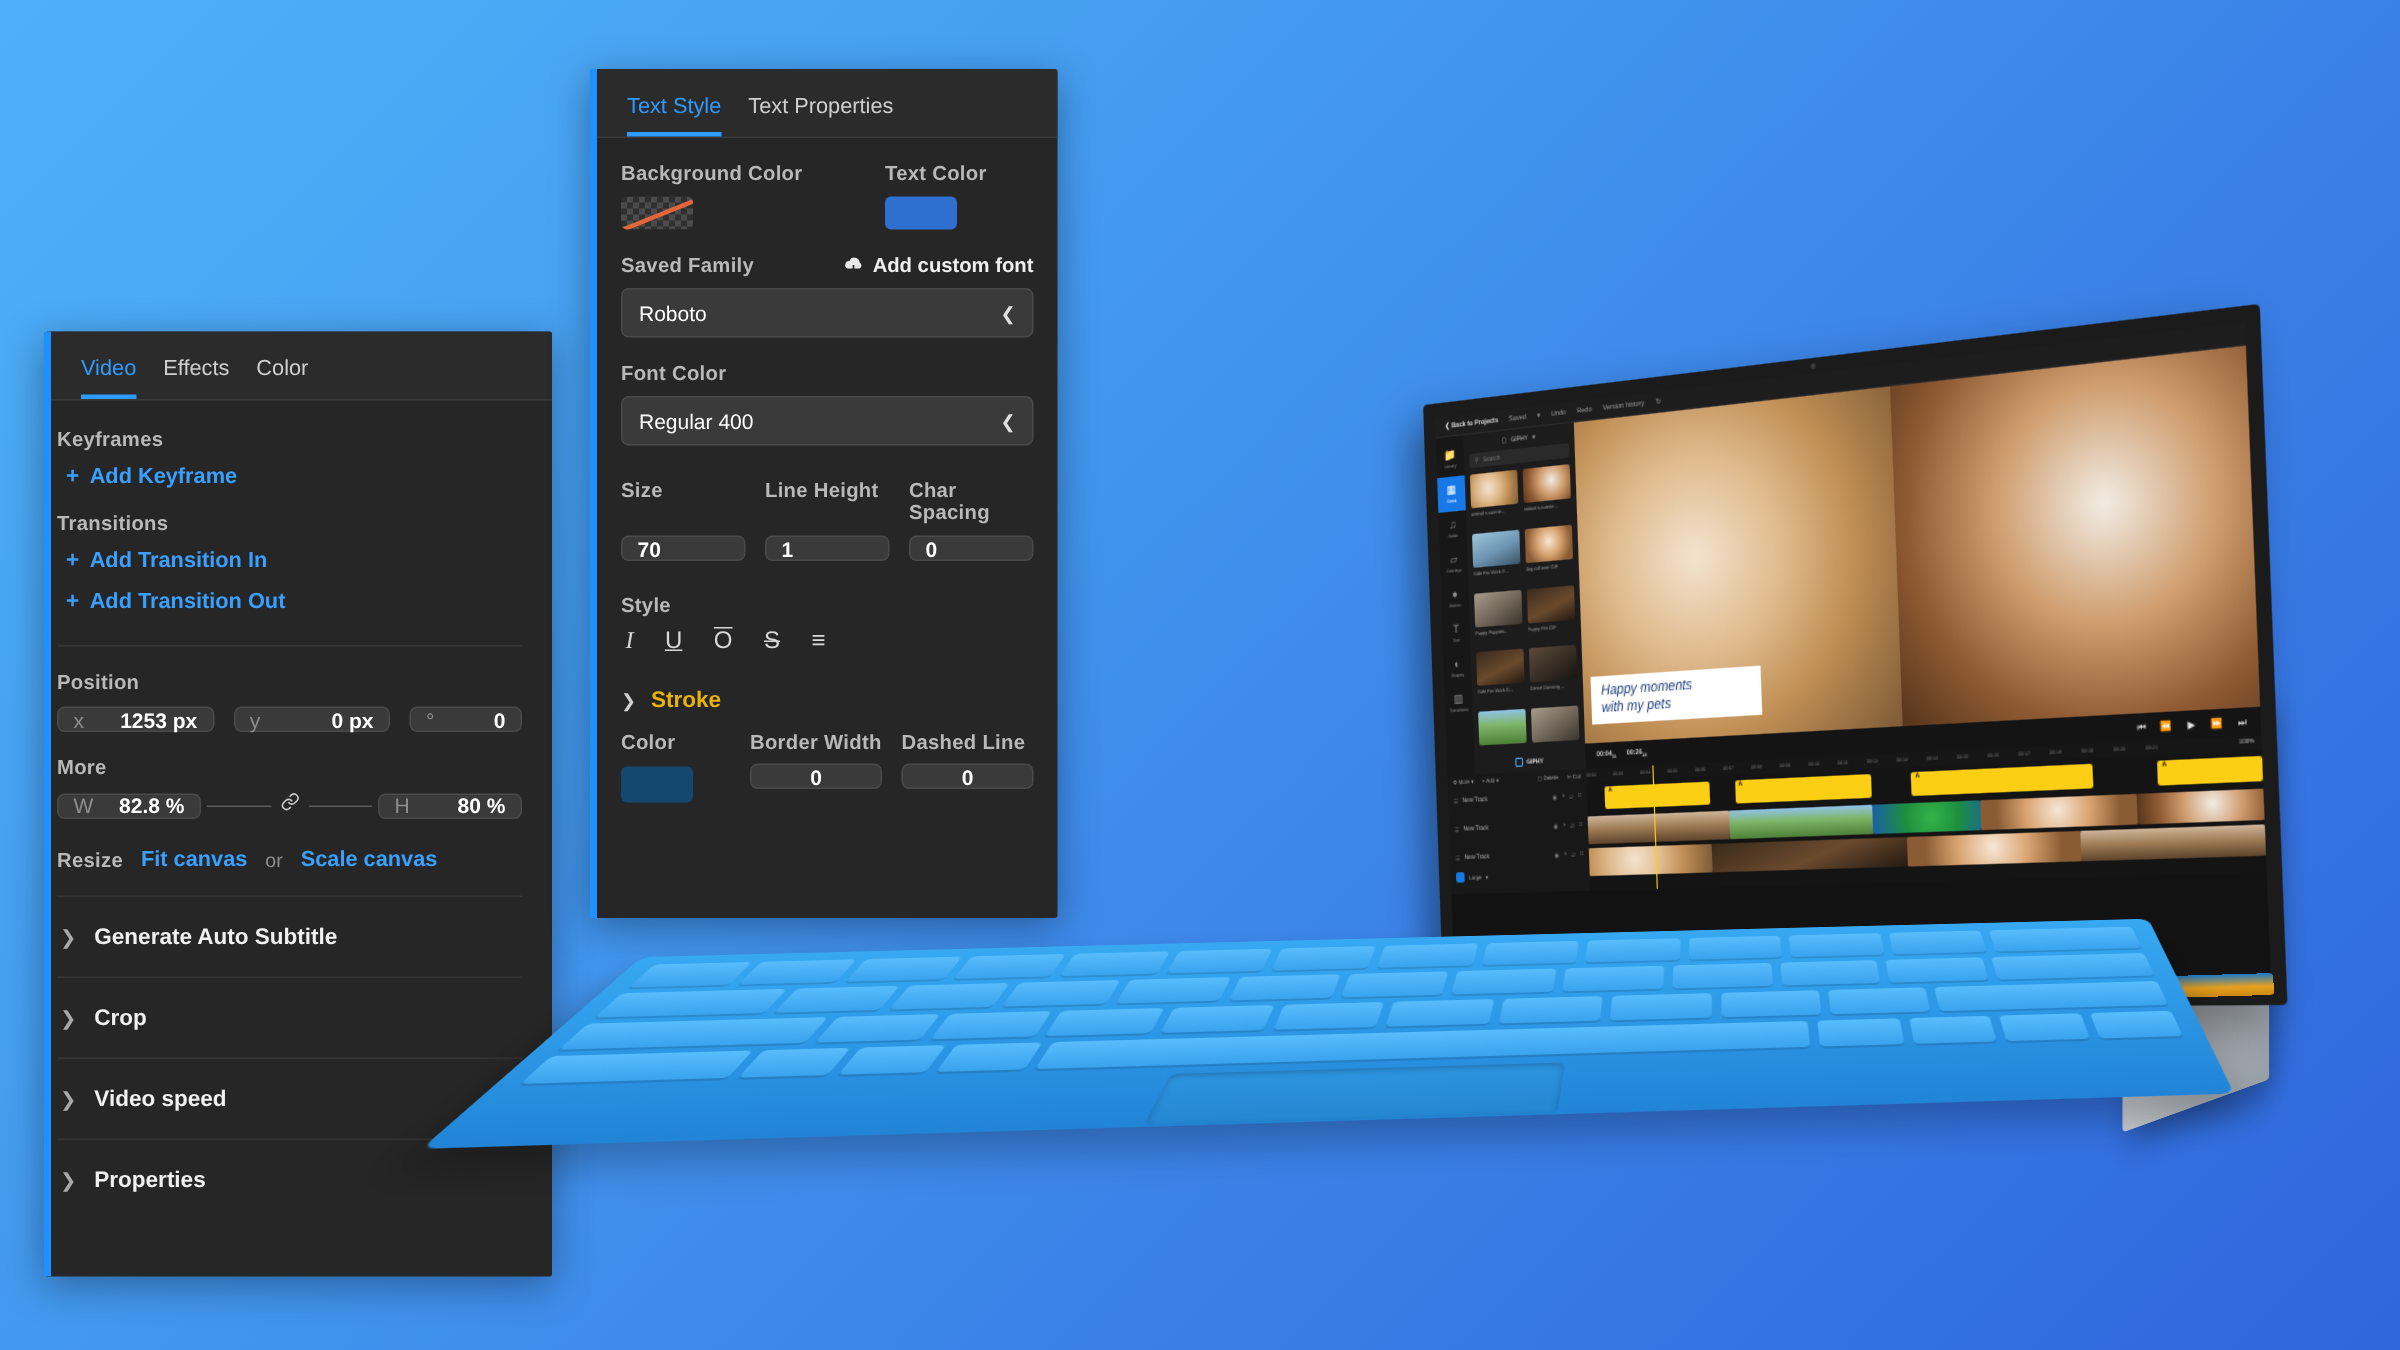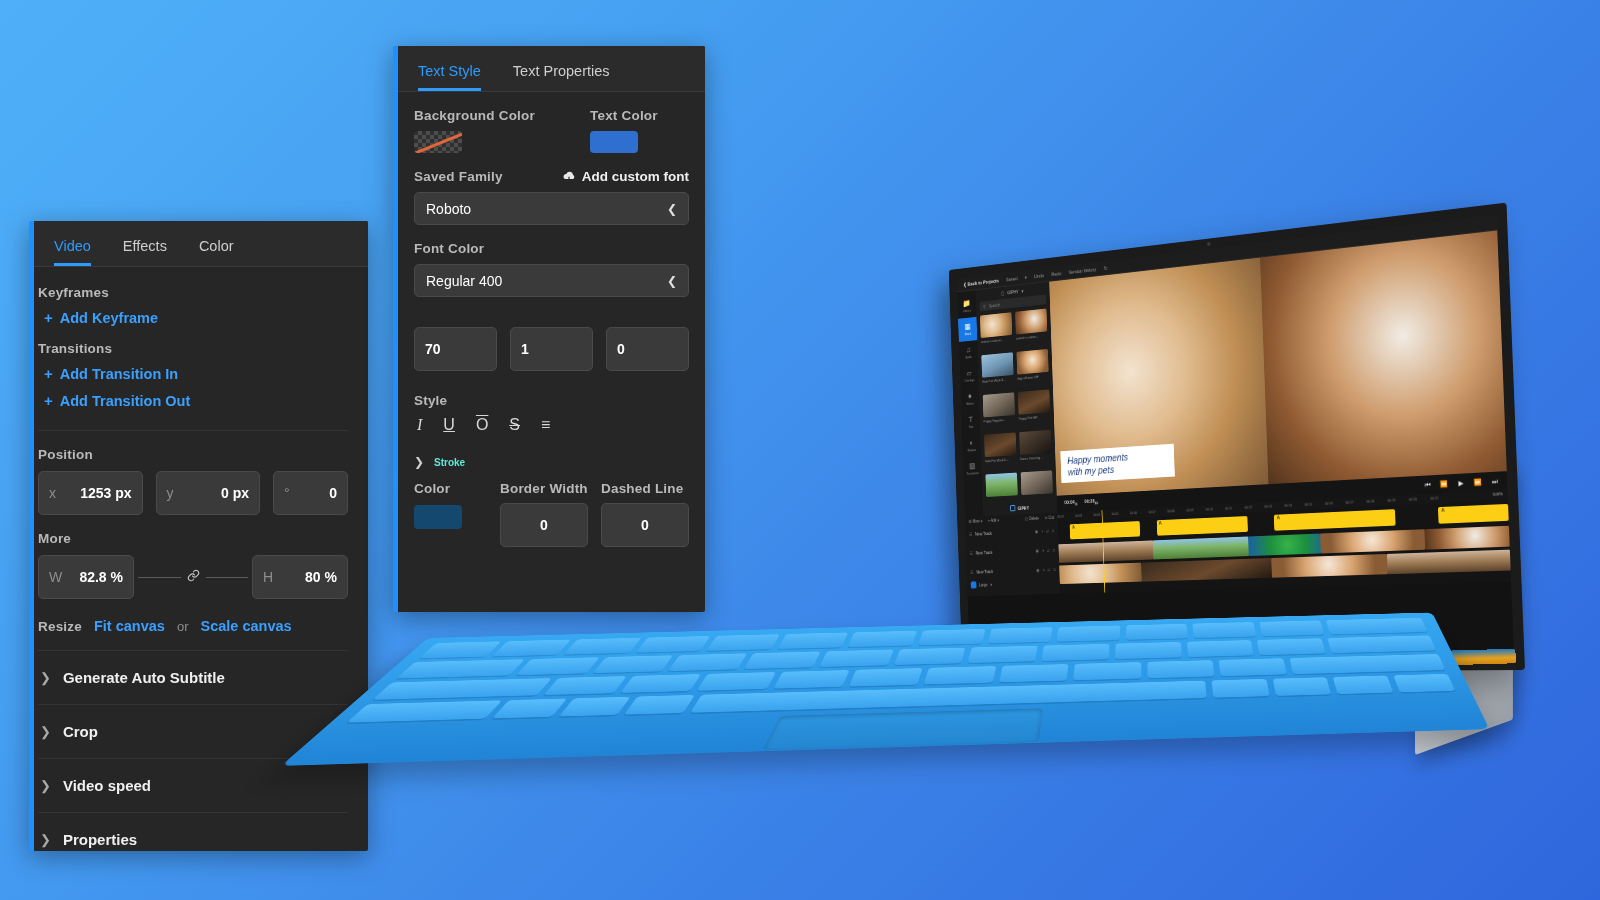--- a/index.html
+++ b/index.html
@@ -15,21 +15,21 @@
     position: absolute;
     background: #262626;
     border-left: 5px solid #1e90ff;
     box-shadow: 0 6px 26px rgba(0,0,0,.35);
     color: #e9e9e9;
     overflow: hidden;
   }
   .tabbar {
     display: flex;
     align-items: flex-end;
-    gap: 32px;
+    gap: 18px;
     padding: 16px 20px 0 20px;
     background: #2b2b2b;
     border-bottom: 1px solid #3a3a3a;
     height: 46px;
   }
   .tab {
     font-size: 14.5px;
     color: #cfcfcf;
     padding-bottom: 9px;
     border-bottom: 3px solid transparent;
@@ -50,21 +50,21 @@
     font-weight: bold;
     cursor: pointer;
     white-space: nowrap;
   }
   .plus { color: #3aa0ff; font-weight: bold; margin-right: 7px; font-size: 15px; }
 
   .field {
     background: #3a3a3a;
     border: 1px solid #4a4a4a;
     border-radius: 5px;
-    height: 44px;
+    height: 17px;
     display: flex;
     align-items: center;
     font-size: 14px;
     color: #fff;
     font-weight: bold;
     padding: 0 10px;
   }
   .field .unit-key {
     color: #8e8e8e;
     font-weight: normal;
@@ -153,21 +153,21 @@
 
   .triple { display: flex; gap: 13px; margin-top: 8px; }
   .triple .col { flex: 1; }
   .triple .field { justify-content: flex-start; }
 
   .style-icons { display: flex; gap: 21px; margin-top: 9px; padding-left: 3px; }
   .style-icons .si { font-size: 16px; color: #d8d8d8; cursor: pointer; line-height: 1; }
 
   .stroke-head { display: flex; align-items: center; gap: 10px; margin-top: 22px; }
   .stroke-head .caret { color: #cfcfcf; font-size: 12px; }
-  .stroke-head .title { font-size: 10px; font-weight: bold; color: #5eead4; }
+  .stroke-head .title { font-size: 15px; font-weight: bold; color: #eab308; }
 
   .stroke-row { display: flex; gap: 13px; margin-top: 14px; }
   .stroke-row .col-c { width: 73px; }
   .stroke-row .col { flex: 1; }
   .stroke-row .swatch { width: 48px; height: 24px; }
   .stroke-row .field { justify-content: center; }
 
   
   #device { position: absolute; left: 430px; top: 185px; width: 1130px; height: 640px; }
 
@@ -452,20 +452,31 @@
     <div class="lbl-row">
       <span class="sec-label">Font Color</span>
     </div>
     <div class="select">
       <span>Regular 400</span>
       <span class="caret">❮</span>
     </div>
 
     <div style="height:22px"></div>
 
+    <div class="triple" style="margin-top:0">
+      <div class="col">
+          <div class="sec-label">Size</div>
+        </div>
+      <div class="col">
+          <div class="sec-label">Line Height</div>
+        </div>
+      <div class="col">
+          <div class="sec-label">Char Spacing</div>
+        </div>
+    </div>
     <div class="triple">
       <div class="col">
           <div class="field">
             <span>70</span>
           </div>
         </div>
       <div class="col">
           <div class="field">
             <span>1</span>
           </div>

